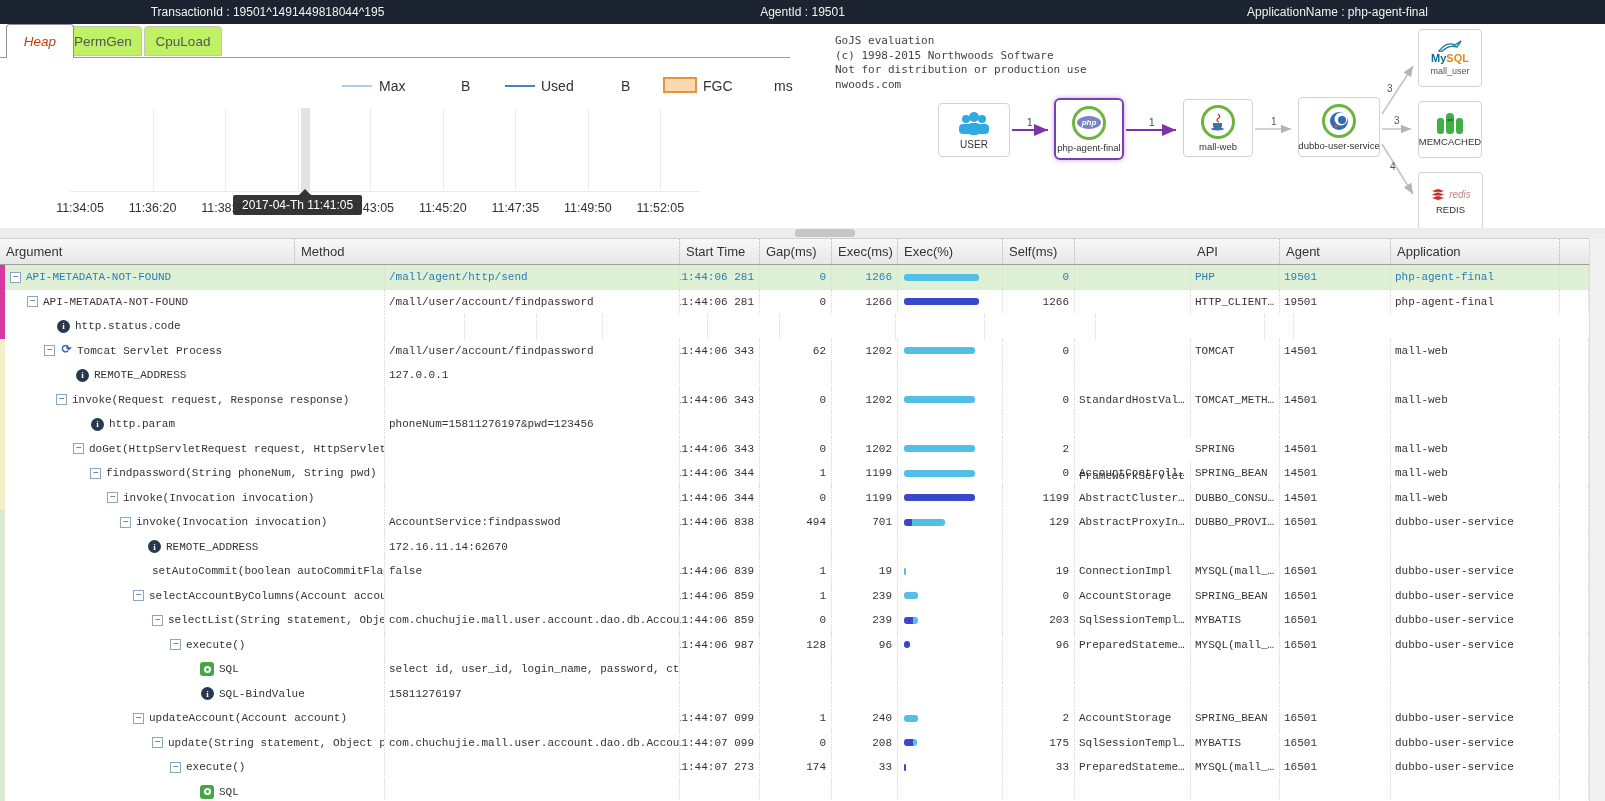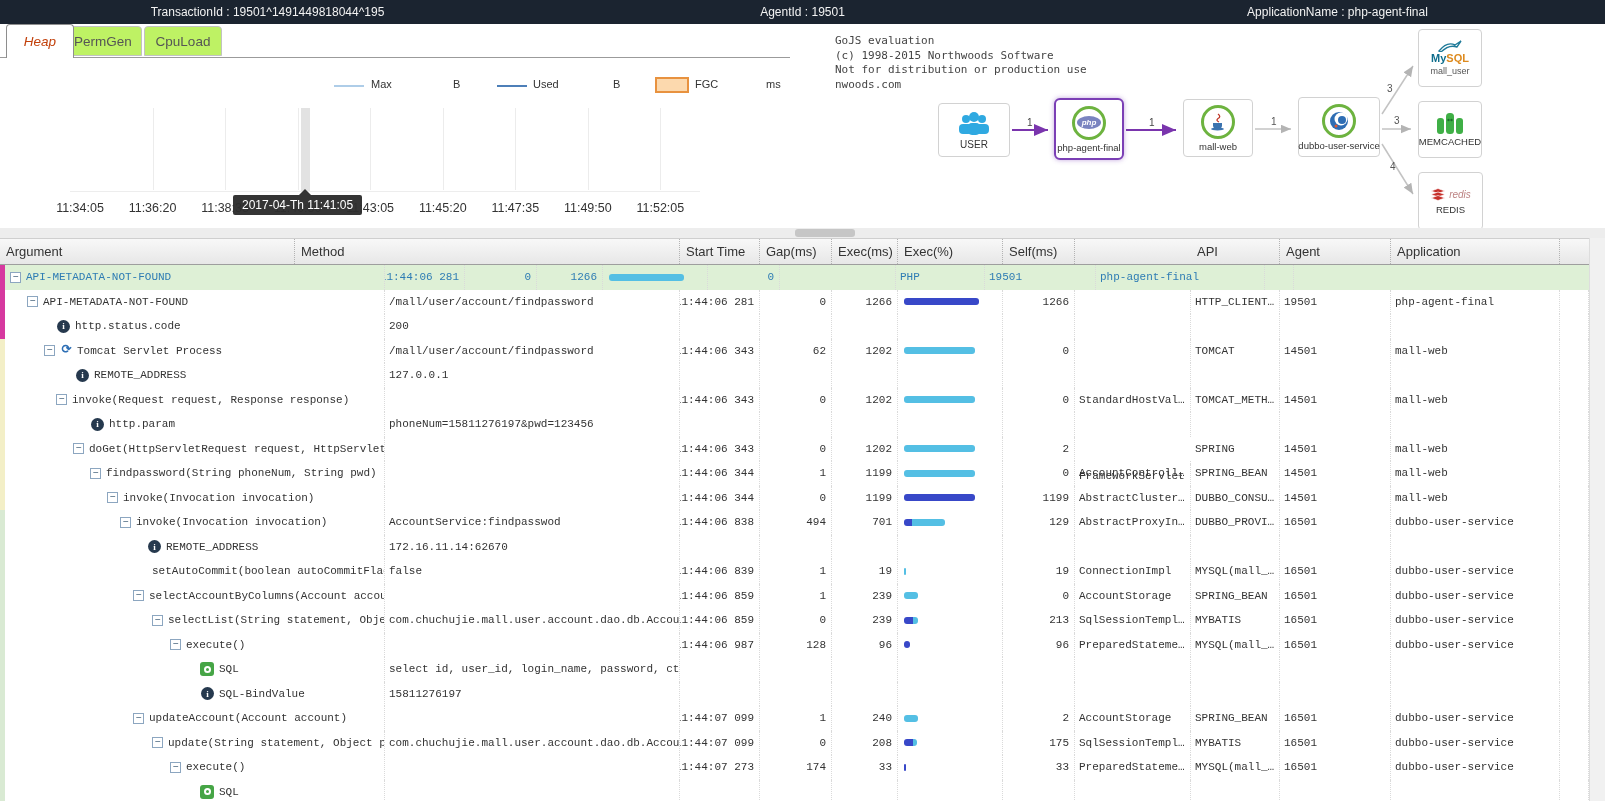--- a/index.html
+++ b/index.html
@@ -13,21 +13,21 @@
   .tabbar{position:absolute;left:0;top:24px;width:790px;height:34px;}
   .tab-underline{position:absolute;left:0;top:33px;width:790px;height:1px;background:#9b9b9b;}
   .tab{position:absolute;border-radius:4px 4px 0 0;box-sizing:border-box;display:flex;align-items:center;justify-content:center;font-size:13.5px;cursor:default;}
   .tab.active{left:6px;top:0;width:68px;height:34px;background:#fff;border:1px solid #8e8e8e;border-bottom:none;color:#c2410c;z-index:3;font-style:italic;}
   .tab.inactive{top:2px;height:30px;background:#bef264;border:1px solid #c2c2c2;color:#555;z-index:1;}
   .tab.t1{left:64px;width:78px;}
   .tab.t2{left:144px;width:78px;}
 
   
   .chart{position:absolute;left:0;top:58px;width:790px;height:170px;background:#fff;}
-  .legend{position:absolute;left:0;top:18px;width:790px;height:20px;font-size:11px;color:#333;}
+  .legend{position:absolute;left:8px;top:18px;width:790px;height:20px;font-size:14px;color:#333;}
   .legend .line{position:absolute;top:9px;height:2px;width:30px;}
   .legend .txt{position:absolute;top:2px;}
   .legend .swatch{position:absolute;top:1px;width:34px;height:16px;box-sizing:border-box;}
   .gridline{position:absolute;top:50px;height:82px;width:1px;background:#ececec;}
   .sel-band{position:absolute;top:50px;height:84px;width:9px;background:#e2e2e2;}
   .axis-base{position:absolute;left:70px;top:133px;width:630px;height:1px;background:#ededed;}
   .xlabel{position:absolute;top:143px;width:72px;text-align:center;font-size:12.5px;color:#333;}
   .tooltip{position:absolute;left:233px;top:137px;background:rgba(45,45,45,0.96);color:#fff;font-size:12px;padding:3px 9px;border-radius:2px;white-space:nowrap;z-index:5;}
   .tooltip .arrow{position:absolute;left:66px;top:-6px;width:0;height:0;border-left:6px solid transparent;border-right:6px solid transparent;border-bottom:6px solid rgba(45,45,45,0.96);}
 
@@ -257,20 +257,21 @@
       <div class="th" style="width: 111px;">Agent</div>
       <div class="th" style="width: 169px;">Application</div>
       <div class="th" style="width: 29px;"></div>
     </div>
   <div class="rows" id="rows">
     <div class="strip" style="top:0;height:73.5px;background:#d6399f;"></div>
     <div class="strip" style="top:73.5px;height:171.5px;background:#f3efc7;"></div>
     <div class="strip" style="top:245px;height:291px;background:#d9ead3;"></div>
   <div class="tr sel">
         <div class="td left" style="width: 385px; padding-left: 10px;"><span class="ebox">−</span><span>API-METADATA-NOT-FOUND</span></div>
+        <div class="td left" style="width: 295px;">/mall/agent/http/send</div>
         <div class="td right" style="width: 80px;">11:44:06 281</div>
         <div class="td right" style="width: 72px;">0</div>
         <div class="td right" style="width: 66px;">1266</div>
         <div class="td left" style="width: 105px; padding-left: 6px;"><span class="barwrap"><span class="barseg" style="width: 75px; background: rgb(84, 191, 228);"></span></span></div>
         <div class="td right" style="width: 72px;">0</div>
         <div class="td left" style="width: 116px;"></div>
         <div class="td left" style="width: 89px;">PHP</div>
         <div class="td left" style="width: 111px;">19501</div>
         <div class="td left" style="width: 169px;">php-agent-final</div>
         <div class="td left" style="width: 29px;"></div>
@@ -284,21 +285,20 @@
         <div class="td left" style="width: 105px; padding-left: 6px;"><span class="barwrap"><span class="barseg" style="width: 75px; background: rgb(56, 72, 200);"></span></span></div>
         <div class="td right" style="width: 72px;">1266</div>
         <div class="td left" style="width: 116px;"></div>
         <div class="td left" style="width: 89px;">HTTP_CLIENT…</div>
         <div class="td left" style="width: 111px;">19501</div>
         <div class="td left" style="width: 169px;">php-agent-final</div>
         <div class="td left" style="width: 29px;"></div>
       </div>
       <div class="tr">
         <div class="td left" style="width: 385px; padding-left: 57px;"><span class="iinfo">i</span><span>http.status.code</span></div>
-        <div class="td left" style="width: 295px;">200</div>
         <div class="td right" style="width: 80px;"></div>
         <div class="td right" style="width: 72px;"></div>
         <div class="td right" style="width: 66px;"></div>
         <div class="td left" style="width: 105px; padding-left: 6px;"></div>
         <div class="td right" style="width: 72px;"></div>
         <div class="td left" style="width: 116px;"></div>
         <div class="td left" style="width: 89px;"></div>
         <div class="td left" style="width: 111px;"></div>
         <div class="td left" style="width: 169px;"></div>
         <div class="td left" style="width: 29px;"></div>
@@ -457,21 +457,21 @@
         <div class="td left" style="width: 169px;">dubbo-user-service</div>
         <div class="td left" style="width: 29px;"></div>
       </div>
       <div class="tr">
         <div class="td left" style="width: 385px; padding-left: 152px;"><span class="ebox">−</span><span>selectList(String statement, Object</span></div>
         <div class="td left" style="width: 295px;">com.chuchujie.mall.user.account.dao.db.Accoun</div>
         <div class="td right" style="width: 80px;">11:44:06 859</div>
         <div class="td right" style="width: 72px;">0</div>
         <div class="td right" style="width: 66px;">239</div>
         <div class="td left" style="width: 105px; padding-left: 6px;"><span class="barwrap"><span class="barseg" style="width: 9px; background: rgb(56, 72, 200);"></span><span class="barseg" style="width: 5px; background: rgb(84, 191, 228);"></span></span></div>
-        <div class="td right" style="width: 72px;">213</div>
+        <div class="td right" style="width: 72px;">203</div>
         <div class="td left" style="width: 116px;">SqlSessionTempl…</div>
         <div class="td left" style="width: 89px;">MYBATIS</div>
         <div class="td left" style="width: 111px;">16501</div>
         <div class="td left" style="width: 169px;">dubbo-user-service</div>
         <div class="td left" style="width: 29px;"></div>
       </div>
       <div class="tr">
         <div class="td left" style="width: 385px; padding-left: 170px;"><span class="ebox">−</span><span>execute()</span></div>
         <div class="td left" style="width: 295px;"></div>
         <div class="td right" style="width: 80px;">11:44:06 987</div>

